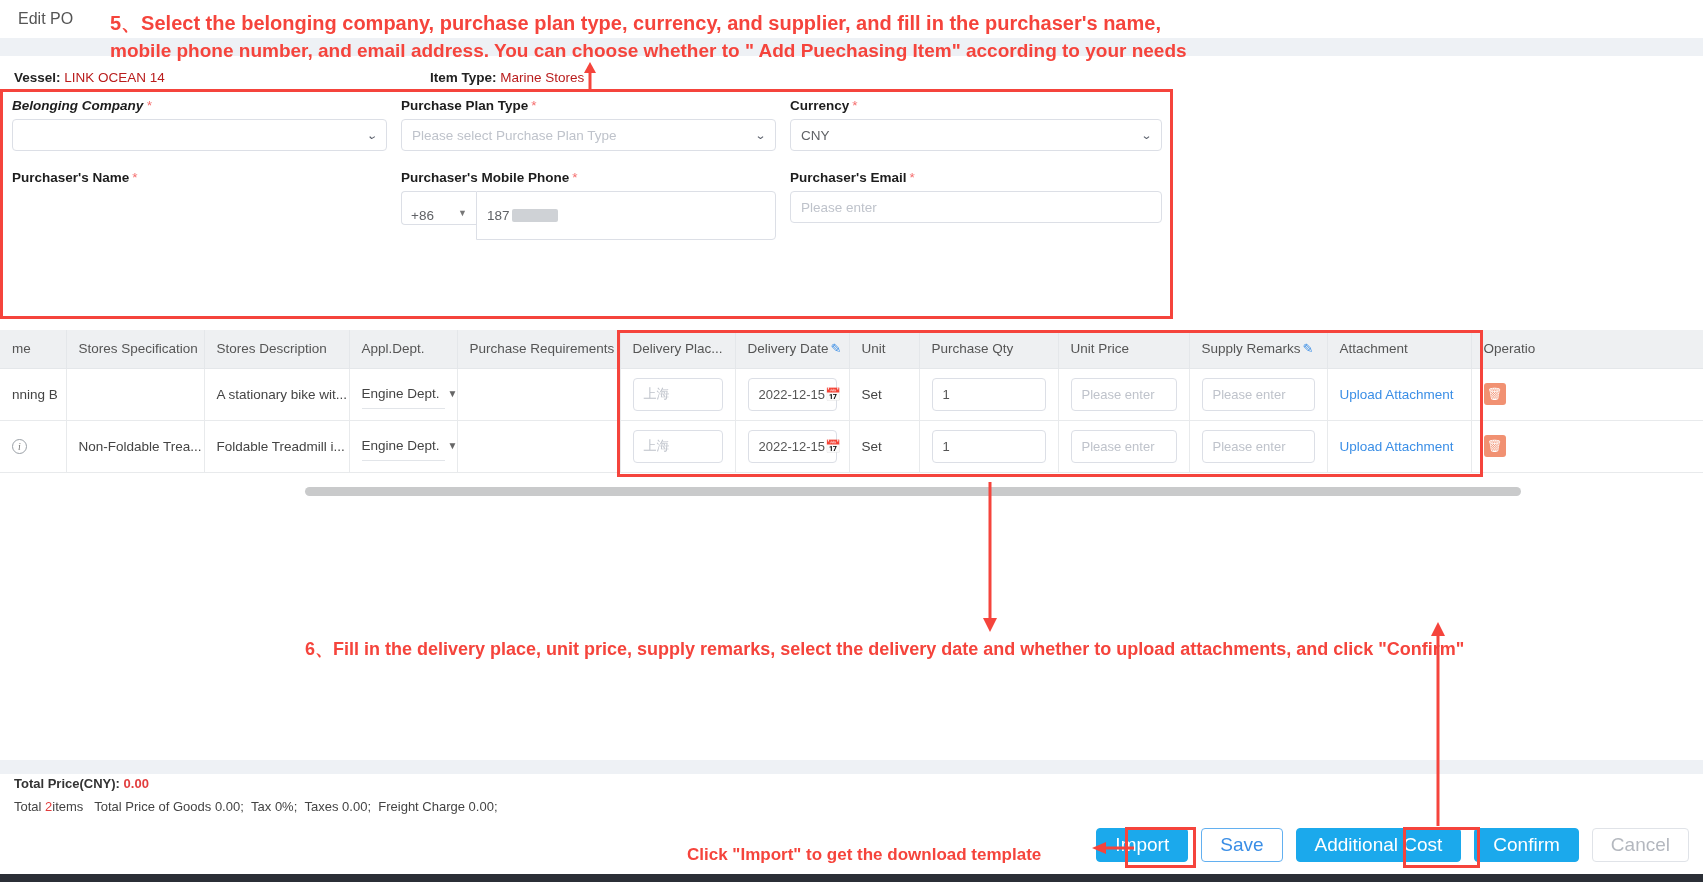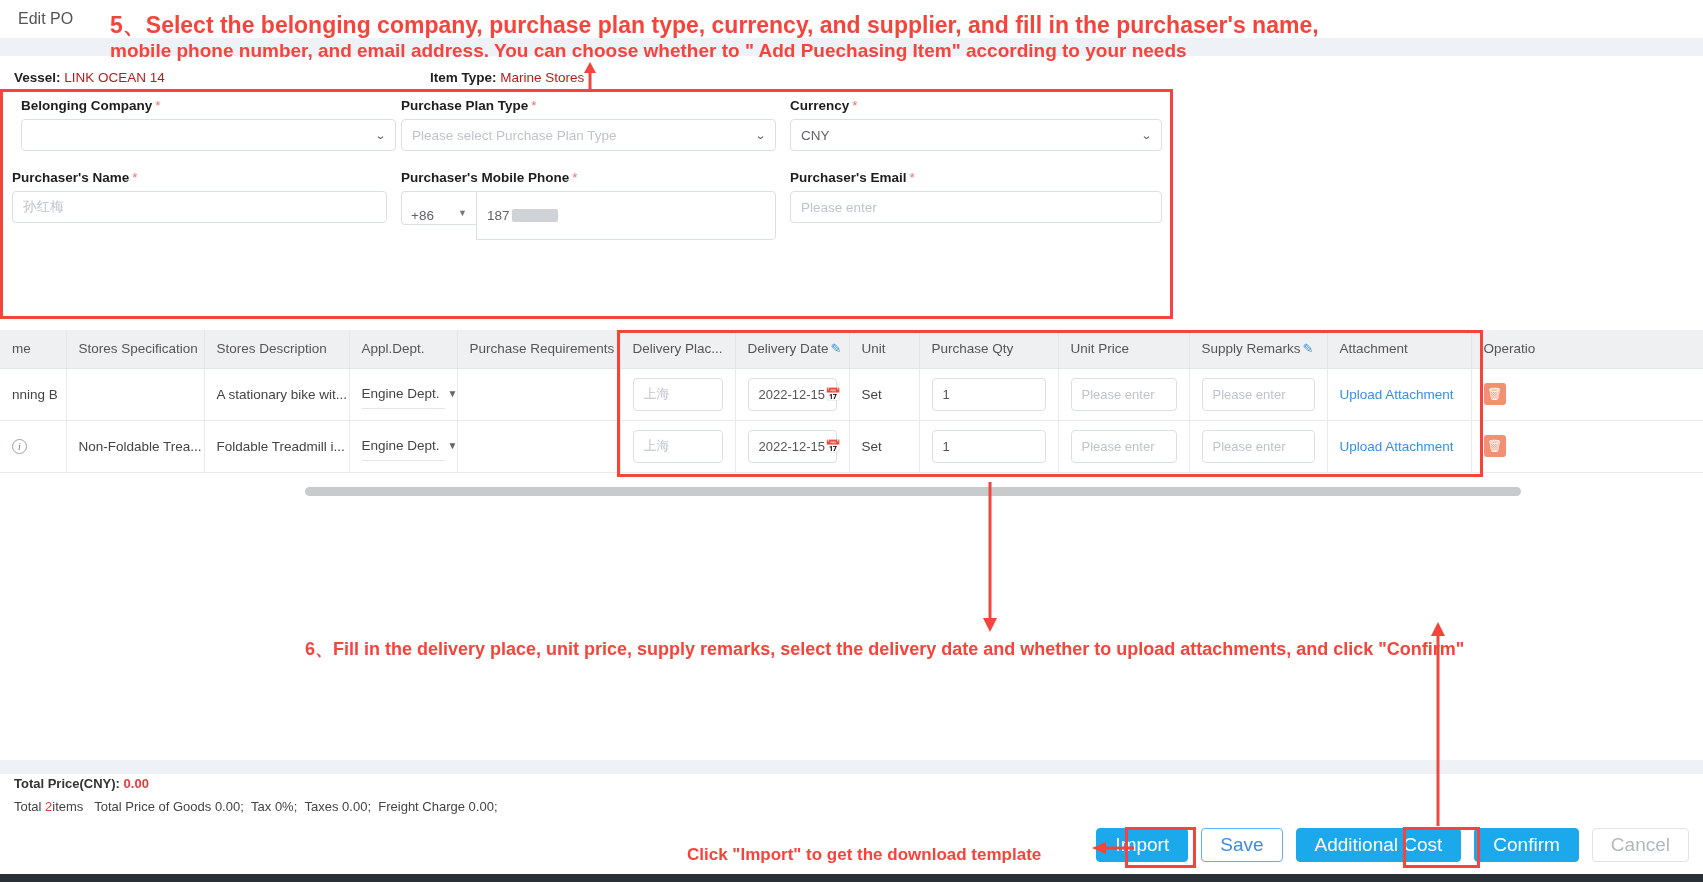--- a/index.html
+++ b/index.html
@@ -159,21 +159,21 @@
   .fbtn.blue { background:#1ba9ec; color:#fff; border:1px solid #1ba9ec; }
   .fbtn.white { background:#fff; color:#3a8ee6; border:1px solid #63b0f0; }
   .fbtn.gray { background:#fff; color:#b4b8bf; border:1px solid #e0e3e8; }
 
   .footer-strip {
     position:absolute; left:0; top:874px; width:1703px; height:8px; background:#2b2f36;
   }
 
   
   .anno { position:absolute; color:#f5443c; font-weight:600; white-space:nowrap; }
-  .anno-5a { left:110px; top:10px; font-size:23px; }
+  .anno-5a { left:110px; top:10px; font-size:20px; }
   .anno-5b { left:110px; top:40px; font-size:19px; }
   .anno-6  { left:305px; top:637px; font-size:18px; }
   .anno-import { left:687px; top:845px; font-size:17px; }
 
   .rbox { position:absolute; border:3px solid #f5443c; pointer-events:none; }
   .rbox-form  { left:0px;    top:89px;  width:1173px; height:230px; }
   .rbox-cols  { left:617px;  top:330px; width:866px;  height:147px; }
   .rbox-import{ left:1125px; top:827px; width:71px;   height:41px; }
   .rbox-conf  { left:1403px; top:827px; width:77px;   height:41px; }
 
@@ -193,21 +193,21 @@
     <span class="meta-value">LINK OCEAN 14</span>
   </div>
   <div class="meta-itemtype">
     <span class="meta-label">Item Type:</span>
     <span class="meta-value">Marine Stores</span>
   </div>
 </div>
 
 <div class="form-area">
 
-  <div class="fld" style="left:21px; top:6px; width:375px;">
+  <div class="fld" style="left:12px; top:6px; width:375px;font-style:italic;">
     <div class="fld-label">
       <span>Belonging Company</span><span class="req">*</span>
     </div>
     <div class="ctl sel-empty">
       <span></span>
       <span class="caret">⌄</span>
     </div>
   </div>
 
   <div class="fld" style="left:401px; top:6px; width:375px;">
@@ -226,23 +226,20 @@
     </div>
     <div class="ctl">
       <span>CNY</span>
       <span class="caret">⌄</span>
     </div>
   </div>
 
   <div class="fld" style="left:12px; top:78px; width:375px;">
     <div class="fld-label">
       <span>Purchaser's Name</span><span class="req">*</span>
-    </div>
-    <div class="ctl placeholder">
-      <span>孙红梅</span>
     </div>
   </div>
 
   <div class="fld" style="left:401px; top:78px; width:375px;">
     <div class="fld-label">
       <span>Purchaser's Mobile Phone</span><span class="req">*</span>
     </div>
     <div class="phone-wrap">
       <div class="phone-code">
         <span>+86</span>

